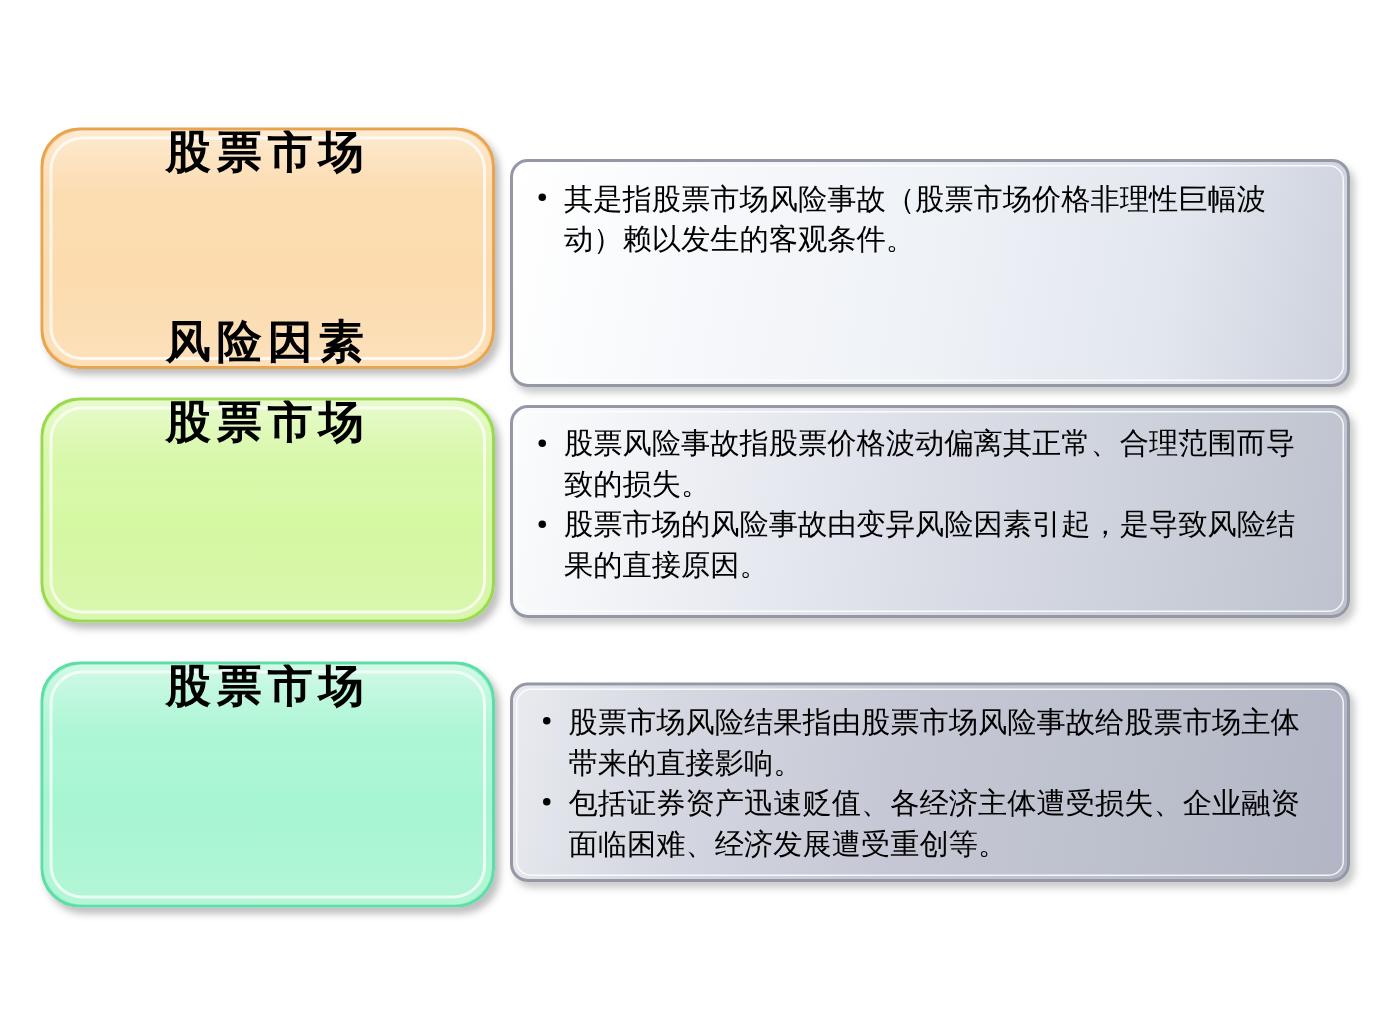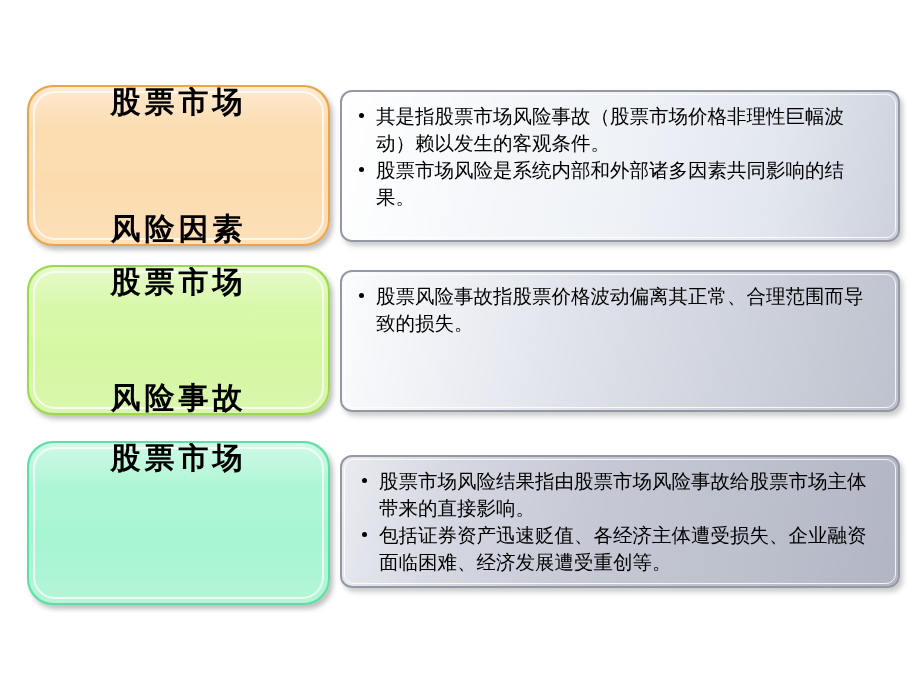--- a/index.html
+++ b/index.html
@@ -114,21 +114,21 @@
   .desc-panel::before {
     content: "";
     position: absolute;
     left: 2px; top: 2px; right: 2px; bottom: 2px;
     border-radius: 10px;
     border: 1px solid rgba(255,255,255,0.85);
     pointer-events: none;
   }
 
   .row-1 .desc-panel {
-    top: 8px;
+    top: 24px;
     height: 152px;
     background: linear-gradient(100deg,
         #ffffff 0%, #f6f8fb 24%, #eef1f6 52%, #e2e6ee 78%, #ccd1dc 100%);
   }
   .row-2 .desc-panel {
     top: 8px;
     height: 142px;
     background: linear-gradient(100deg,
         #fbfcfd 0%, #eef0f5 20%, #dcdfe8 48%, #ccd0da 76%, #bdc2ce 100%);
     font-family: Liberation Serif, serif;
@@ -178,42 +178,41 @@
       <div class="label-line">股票市场</div>
       <div class="label-line">风险因素</div>
     </div>
 
     <div class="desc-panel">
       <ul class="bullet-list">
         <li class="bullet-item">
           <span class="dot"></span>
           <span>其是指股票市场风险事故（股票市场价格非理性巨幅波动）赖以发生的客观条件。</span>
         </li>
-        <li class="bullet-item">
-          <span class="dot"></span>
-          <span>股票市场风险是系统内部和外部诸多因素共同影响的结果。</span>
-        </li>
       </ul>
     </div>
 
   </div>
 
   <div class="row row-2">
 
     <div class="label-box box-green">
       <div class="label-line">股票市场</div>
-      <div class="label-line">风险事故</div>
     </div>
 
     <div class="desc-panel">
       <ul class="bullet-list">
         <li class="bullet-item">
           <span class="dot"></span>
           <span>股票风险事故指股票价格波动偏离其正常、合理范围而导致的损失。</span>
         </li>
+        <li class="bullet-item">
+          <span class="dot"></span>
+          <span>股票市场的风险事故由变异风险因素引起，是导致风险结果的直接原因。</span>
+        </li>
       </ul>
     </div>
 
   </div>
 
   <div class="row row-3">
 
     <div class="label-box box-mint">
       <div class="label-line">股票市场</div>
     </div>

